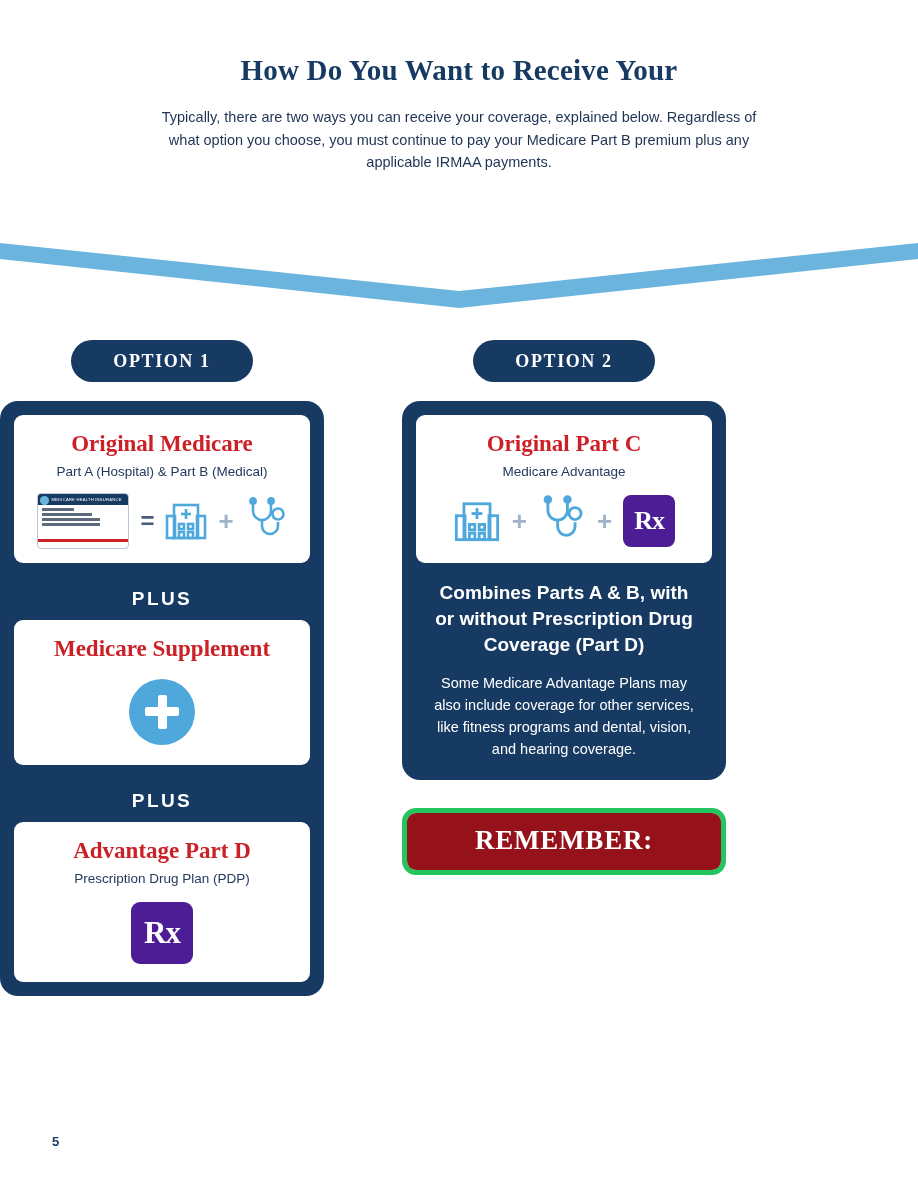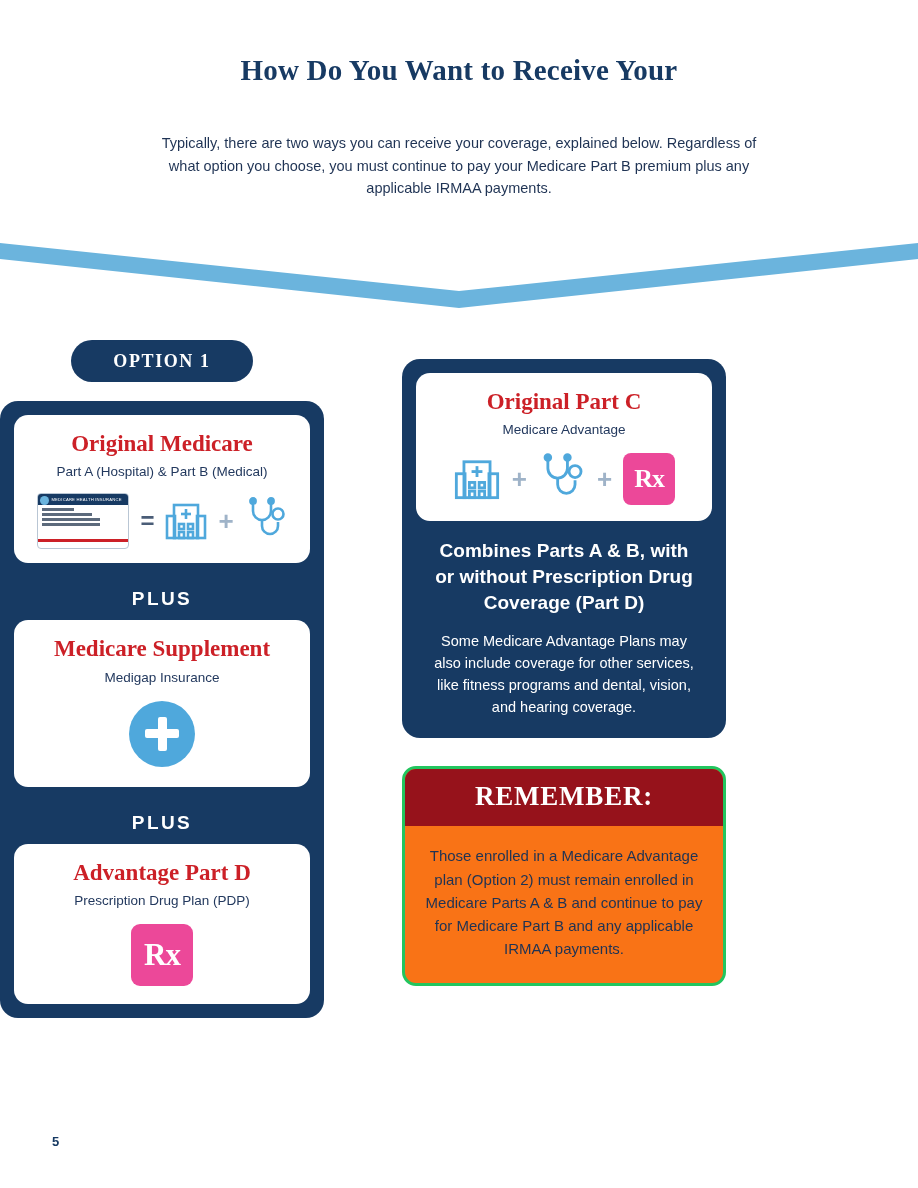--- a/index.html
+++ b/index.html
@@ -29,21 +29,21 @@
   }
   .title-line2 {
     font-family: "Liberation Serif", serif;
     font-weight: bold;
     font-size: 29px;
     color: #6bb4dd;
     letter-spacing: 0.6px;
     margin-top: 12px;
   }
   .intro {
-    margin: 44px auto 0;
+    margin: 18px auto 0;
     width: 620px;
     font-size: 14.5px;
     line-height: 1.55;
     color: #1f3354;
     text-align: center;
   }
 
   
   .chevron-band {
     position: absolute;
@@ -83,21 +83,21 @@
 
   .panel {
     margin-top: 19px;
     background: #173a63;
     border-radius: 18px;
     padding: 14px;
   }
 
   .card {
     background: #ffffff;
-    border-radius: 14px;
+    border-radius: 9px;
     padding: 16px 12px 14px;
     text-align: center;
   }
   .card-title {
     font-family: "Liberation Serif", serif;
     font-weight: bold;
     font-size: 23px;
     color: #cc2027;
     line-height: 1.15;
   }
@@ -180,21 +180,21 @@
     position: absolute;
     background: #ffffff;
     border-radius: 2px;
   }
   .plus-circle:before { width: 34px; height: 9px; left: 16px; top: 28.5px; }
   .plus-circle:after  { width: 9px; height: 34px; left: 28.5px; top: 16px; }
 
   
   .rx-tile {
     width: 62px; height: 62px;
-    background: #ec4899;
+    background: #4c1d95;
     border-radius: 9px;
     margin: 16px auto 4px;
     color: #ffffff;
     font-family: "Liberation Serif", serif;
     font-weight: bold;
     font-size: 31px;
     display: flex;
     align-items: center;
     justify-content: center;
     letter-spacing: -1px;
@@ -220,24 +220,24 @@
     color: #ffffff;
     font-size: 14.5px;
     line-height: 1.5;
     text-align: center;
     padding: 16px 12px 6px;
   }
 
   
   .remember {
     margin-top: 28px;
-    border: 3px solid #22c55e;
+    border: 5px solid #22c55e;
     border-radius: 14px;
     overflow: hidden;
-    background: #f97316;
+    background: #d946ef;
   }
   .remember-head {
     background: #96121b;
     color: #ffffff;
     text-align: center;
     font-family: "Liberation Serif", serif;
     font-weight: bold;
     font-size: 27px;
     letter-spacing: 0.8px;
     padding: 12px 0 14px;
@@ -326,36 +326,36 @@
               <circle cx="33" cy="18" r="5.5"></circle>
             </svg>
           </span>
         </div>
       </div>
 
       <div class="plus-label">PLUS</div>
 
       <div class="card">
         <div class="card-title">Medicare Supplement</div>
-        <div class="card-sub">Medigap Insurance</div>
         <div class="plus-circle"></div>
       </div>
 
       <div class="plus-label">PLUS</div>
 
       <div class="card">
         <div class="card-title">Advantage Part D</div>
         <div class="card-sub">Prescription Drug Plan (PDP)</div>
         <div class="rx-tile">Rx</div>
       </div>
 
     </div>
   </div>
 
   <div class="col">
+    <div class="option-pill">OPTION 2</div>
 
     <div class="panel">
 
       <div class="card">
         <div class="card-title">Original Part C</div>
         <div class="card-sub">Medicare Advantage</div>
         <div class="icon-row">
 
           <span>
             <svg width="48" height="50" viewBox="0 0 42 46" xmlns="http://www.w3.org/2000/svg" fill="none" stroke="#4fa8dc" stroke-width="2.6">
@@ -388,19 +388,18 @@
           <div class="rx-tile small">Rx</div>
         </div>
       </div>
 
       <div class="combines">Combines Parts A &amp; B, with or without Prescription Drug Coverage (Part D)</div>
       <div class="someplans">Some Medicare Advantage Plans may also include coverage for other services, like fitness programs and dental, vision, and hearing coverage.</div>
     </div>
 
     <div class="remember">
       <div class="remember-head">REMEMBER:</div>
-      <div class="remember-body">Those enrolled in a Medicare Advantage plan (Option 2) must remain enrolled in Medicare Parts A &amp; B and continue to pay for Medicare Part B and any applicable IRMAA payments.</div>
     </div>
   </div>
 
 </div>
 
 <div class="page-num">5</div>
 
 </body></html>

